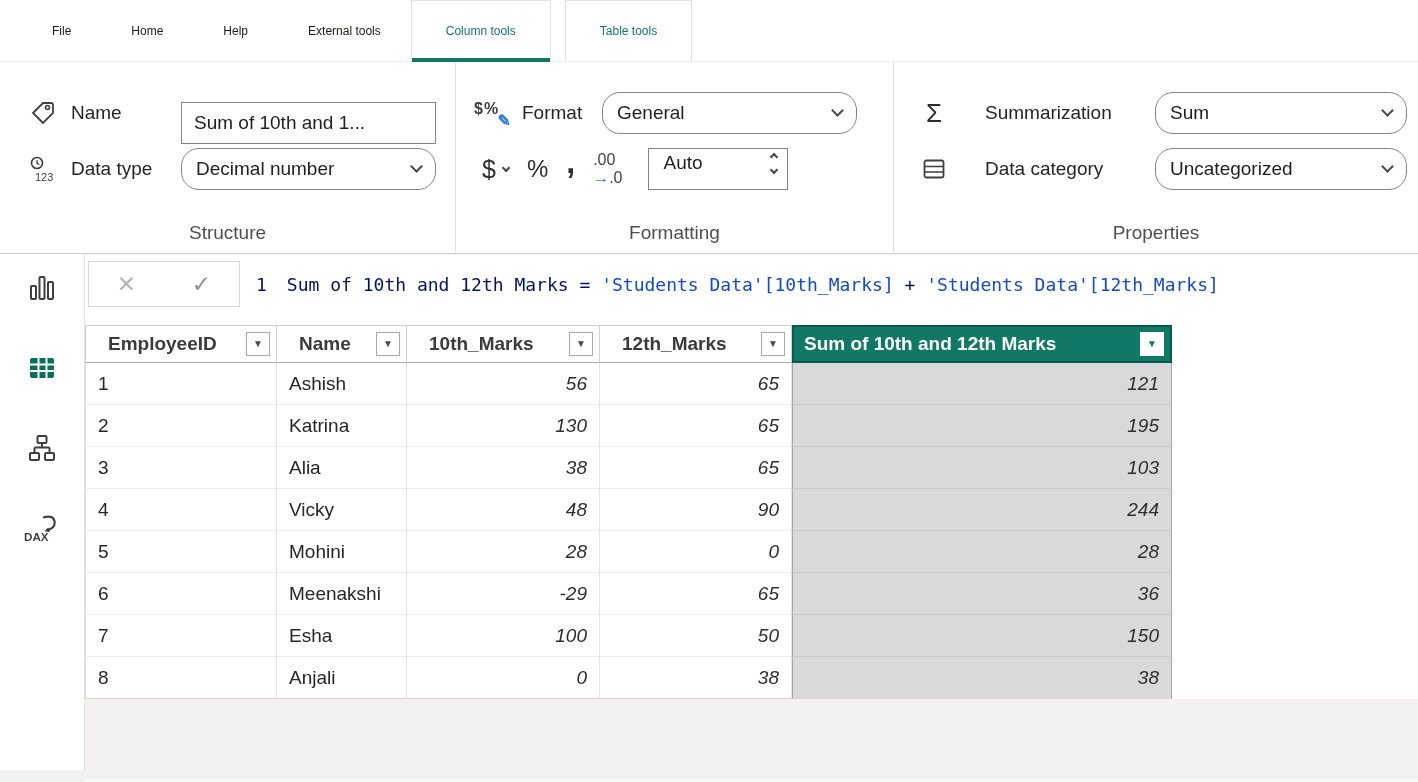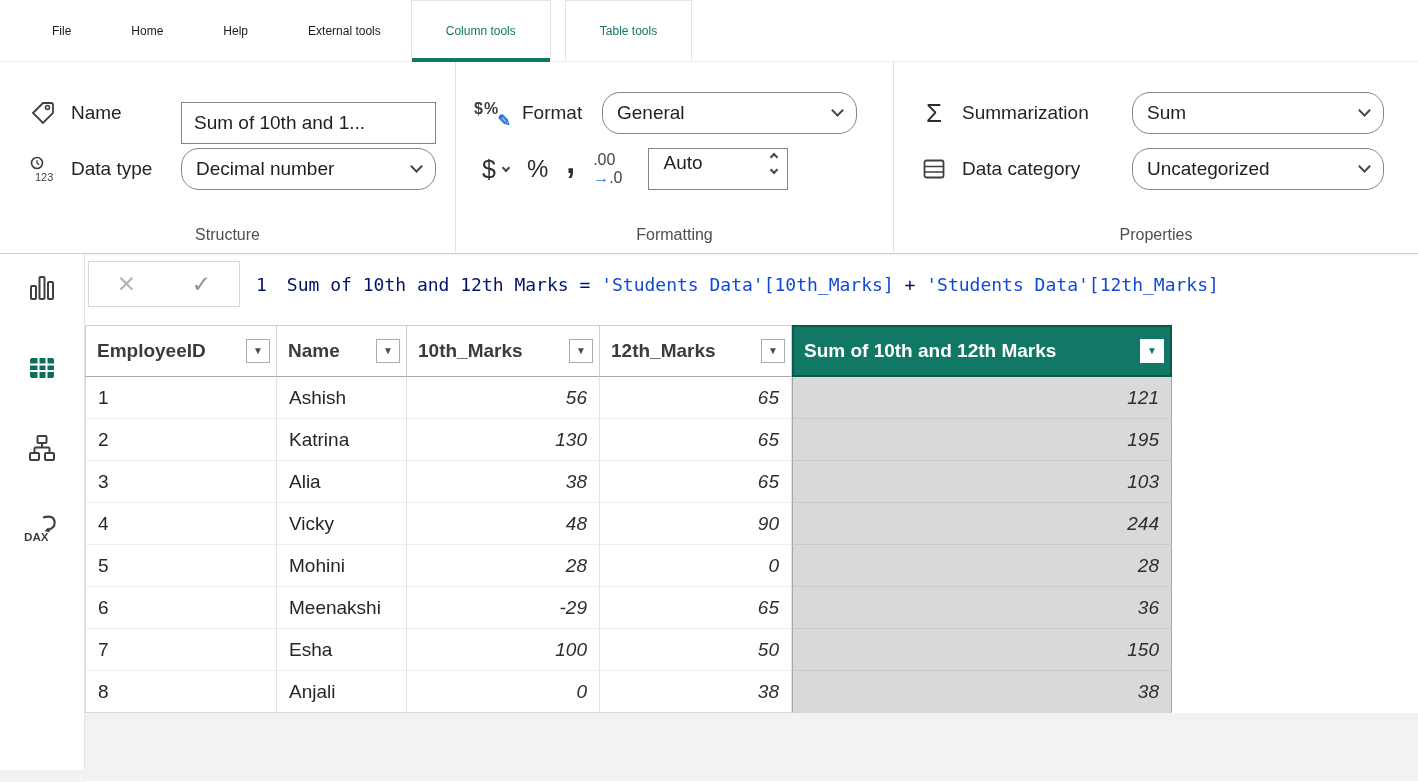--- a/index.html
+++ b/index.html
@@ -17,27 +17,27 @@
   .tab.ctx.first { margin-left:30px; }
   .tab.ctx + .tab.ctx { margin-left:14px; }
   .tab.ctx.active::after { content:""; position:absolute; left:0; right:0; bottom:-1px; height:4px; background:#117865; }
 
   
   .ribbon { display:flex; height:192px; border-bottom:1px solid #cfcfcf; box-shadow:0 1px 2px rgba(0,0,0,.05); background:#fff; }
   .group { position:relative; display:flex; flex-direction:column; gap:14px; padding-top:30px; }
   .g-structure { width:455px; padding-left:25px; }
   .g-formatting { width:438px; padding-left:18px; border-left:1px solid #e2e2e2; }
   .g-properties { flex:1; padding-left:22px; border-left:1px solid #e2e2e2; }
-  .group-label { position:absolute; bottom:9px; left:0; right:0; text-align:center; font-size:16px; color:#4f4f4f; }
+  .group-label { position:absolute; bottom:9px; left:0; right:0; text-align:center; font-size:19px; color:#4f4f4f; }
   .ctl-row { display:flex; align-items:center; gap:10px; height:42px; }
   .ficon { width:36px; display:flex; align-items:center; justify-content:center; color:#3f3f3f; flex:none; }
   .flabel { font-size:19px; color:#252525; white-space:nowrap; }
   .lbl-s { width:100px; }
   .lbl-f { width:70px; }
-  .lbl-p { width:160px; }
+  .lbl-p { width:160px;margin-left:23px; }
   .tinput, .select, .spinner {
     height:42px; border:1px solid #848484; background:#fff; font-size:19px; color:#1f1f1f;
     font-family:"Liberation Sans", sans-serif;
   }
   .tinput { width:255px; padding:8px 12px;margin-top:19px; }
   .select { display:flex; align-items:center; justify-content:space-between; padding:0 14px; cursor:pointer;border-radius:18px; }
   .w255 { width:255px; } .w252 { width:252px; }
   .chev { width:9px; height:9px; border-right:2px solid #464646; border-bottom:2px solid #464646; transform:rotate(45deg); margin-top:-5px; flex:none; }
   .chev.sm { width:6px; height:6px; margin-top:-2px; }
   .spinner { width:140px; display:flex; align-items:center; justify-content:space-between; padding:0 10px 12px 14px; margin-left:8px; }
@@ -71,22 +71,22 @@
   .code { margin-left:16px; font-family:"DejaVu Sans Mono", monospace; font-size:18px; white-space:nowrap; overflow:hidden; }
   .code .ln { color:#00126b; margin-right:20px; }
   .code .plain { color:#00126b; }
   .code .ref { color:#1149d4; }
 
   
   .grid { margin-top:15px; }
   .hrow, .trow { display:flex; }
   .c0 { width:192px; } .c1 { width:130px; } .c2 { width:193px; } .c3 { width:192px; } .c4 { width:380px;gap:16px; }
   .th {
-    height:52px; display:flex; align-items:center; justify-content:space-between;
-    padding:0 6px 0 11px; background:#fff; font-size:19px; font-weight:bold; color:#3b3b3b;
+    height:38px; display:flex; align-items:center; justify-content:space-between;
+    padding:0 6px 0 22px; background:#fff; font-size:19px; font-weight:bold; color:#3b3b3b;
     border-top:1px solid #cfcfcf; border-right:1px solid #cfcfcf; border-bottom:1px solid #a9a9a9; cursor:pointer;
   }
   .th:first-child { border-left:1px solid #cfcfcf; }
   .th-label { overflow:hidden; white-space:nowrap; }
   .filter-btn { width:24px; height:24px; border:1px solid #ababab; background:#fff; display:flex; align-items:center; justify-content:center; flex:none; cursor:pointer; }
   .filter-caret { font-size:10px; color:#4a4a4a; line-height:1; }
   .th.selected { background:#117865; color:#fff; border:2px solid #0a5a49; padding-left:10px; }
   .th.selected .filter-btn { border-color:#fff; }
   .th.selected .filter-caret { color:#117865; }
   .td {

